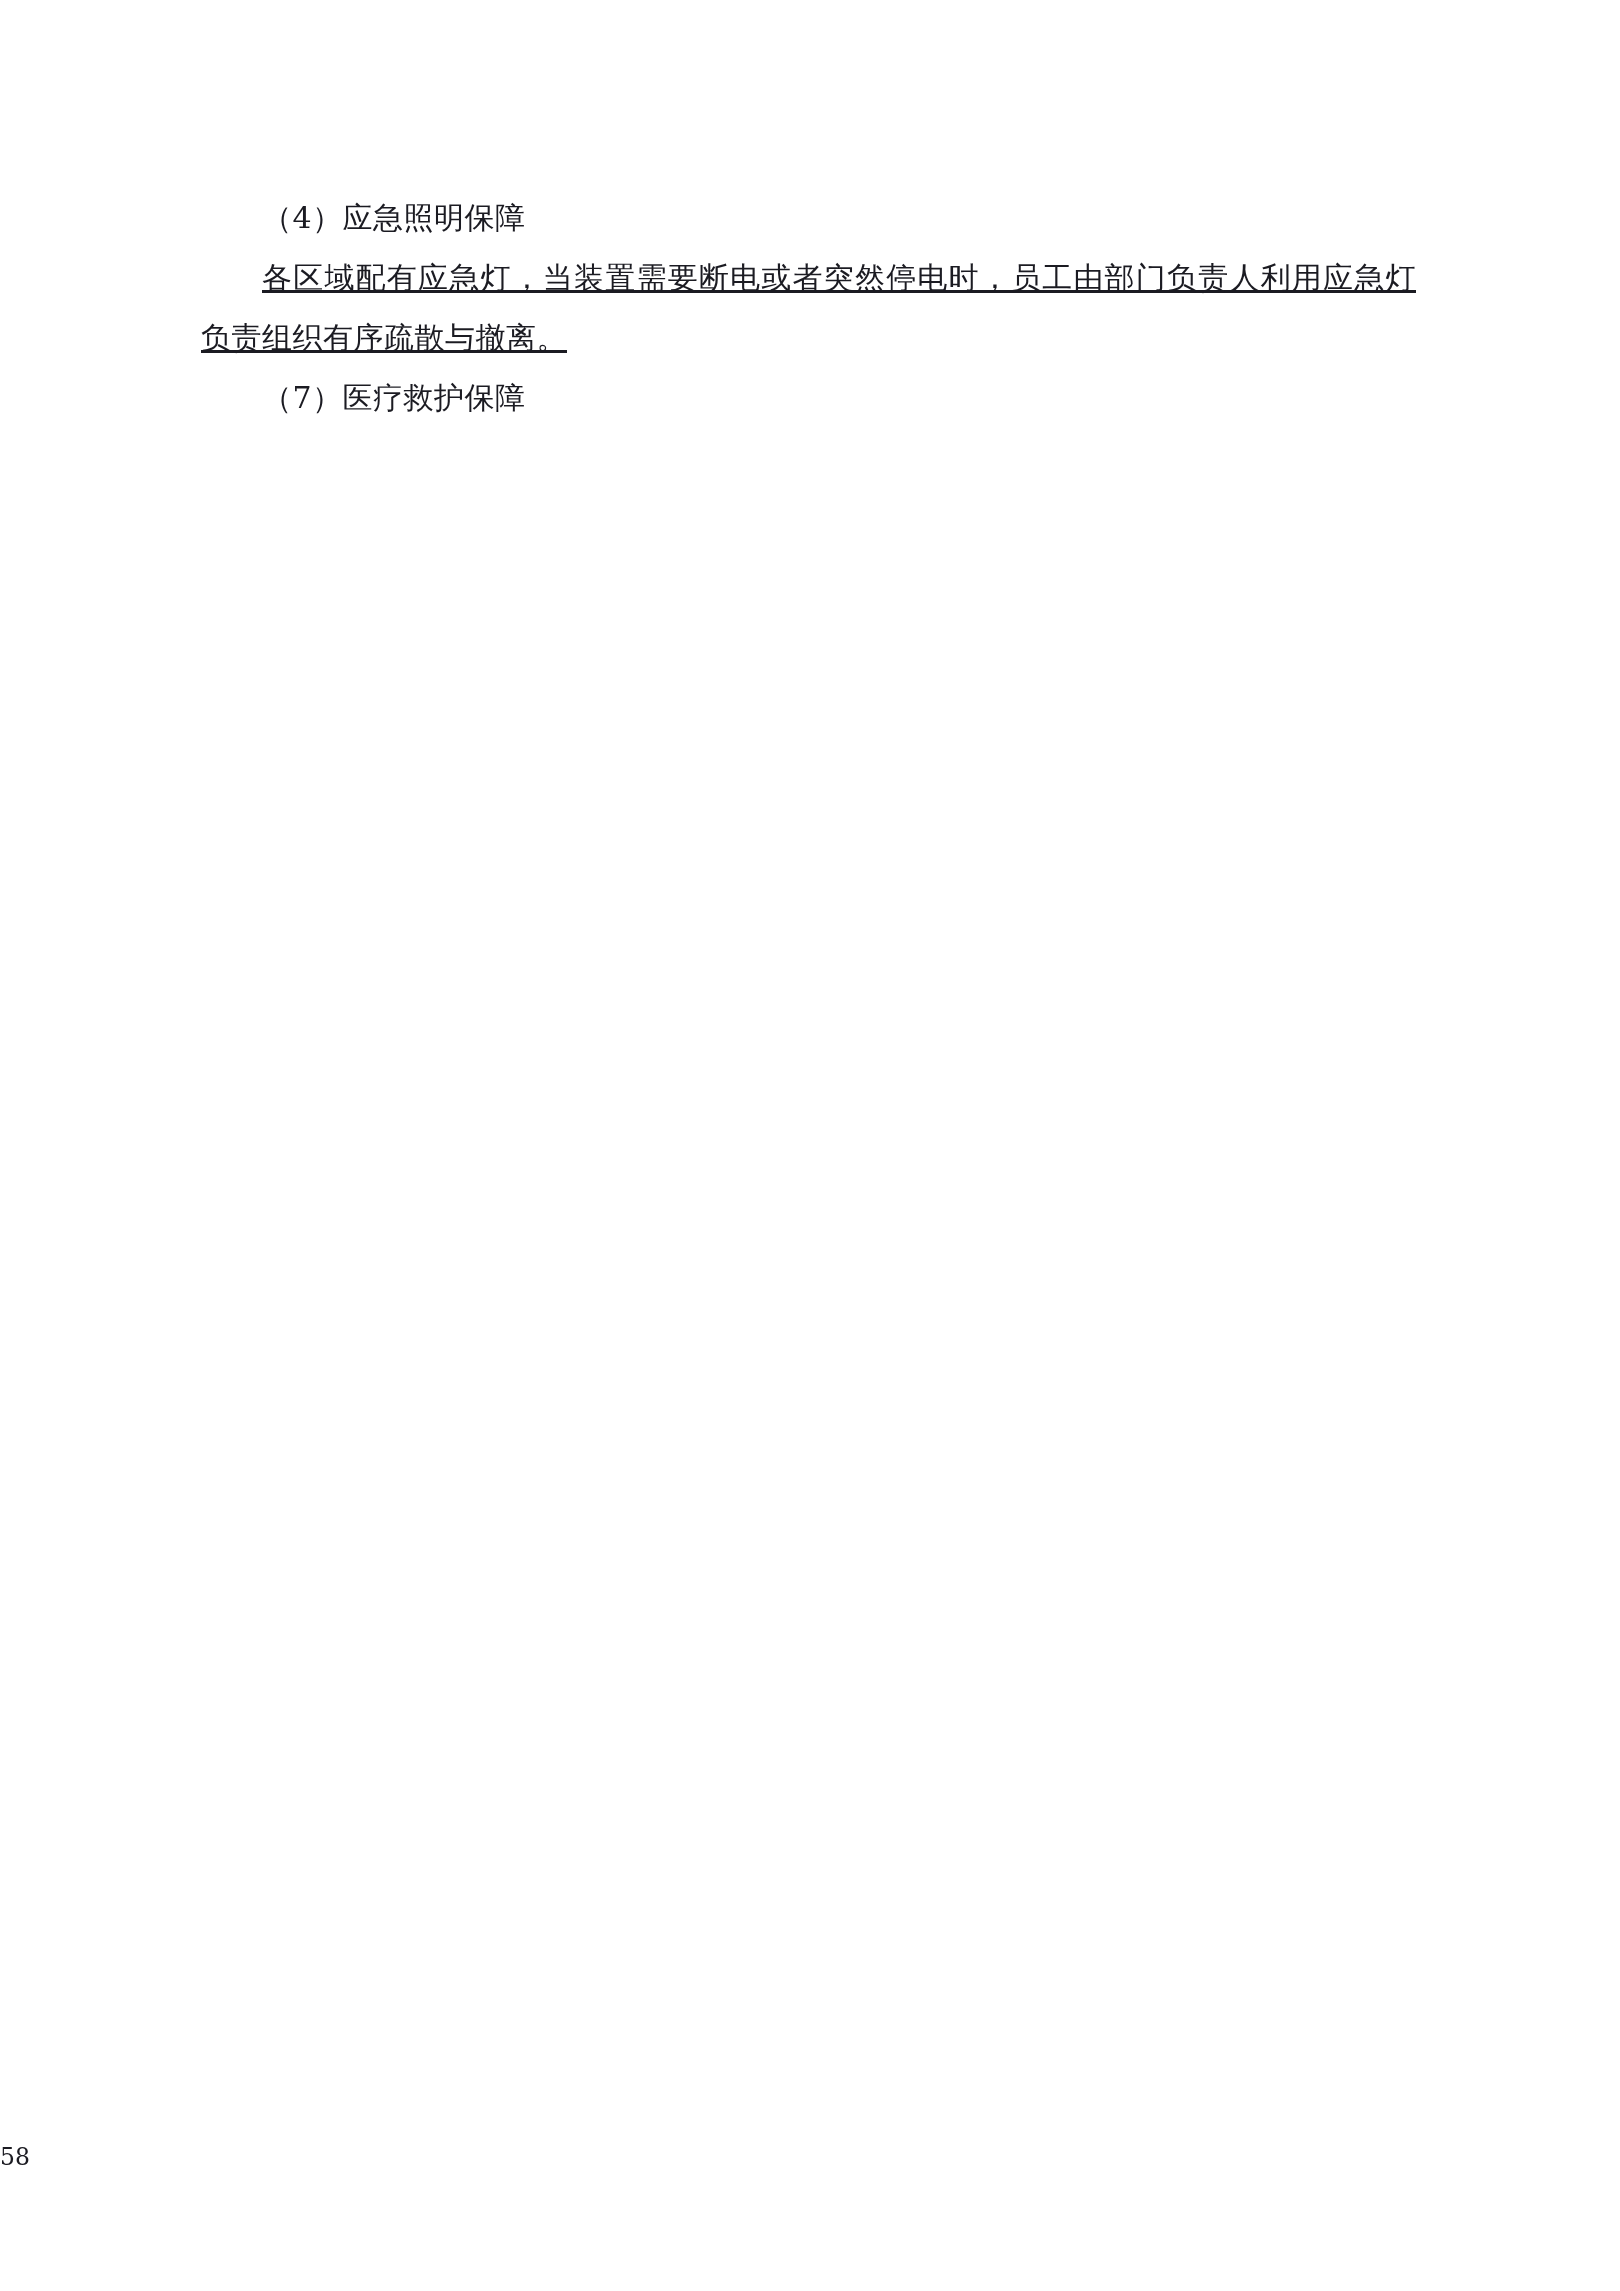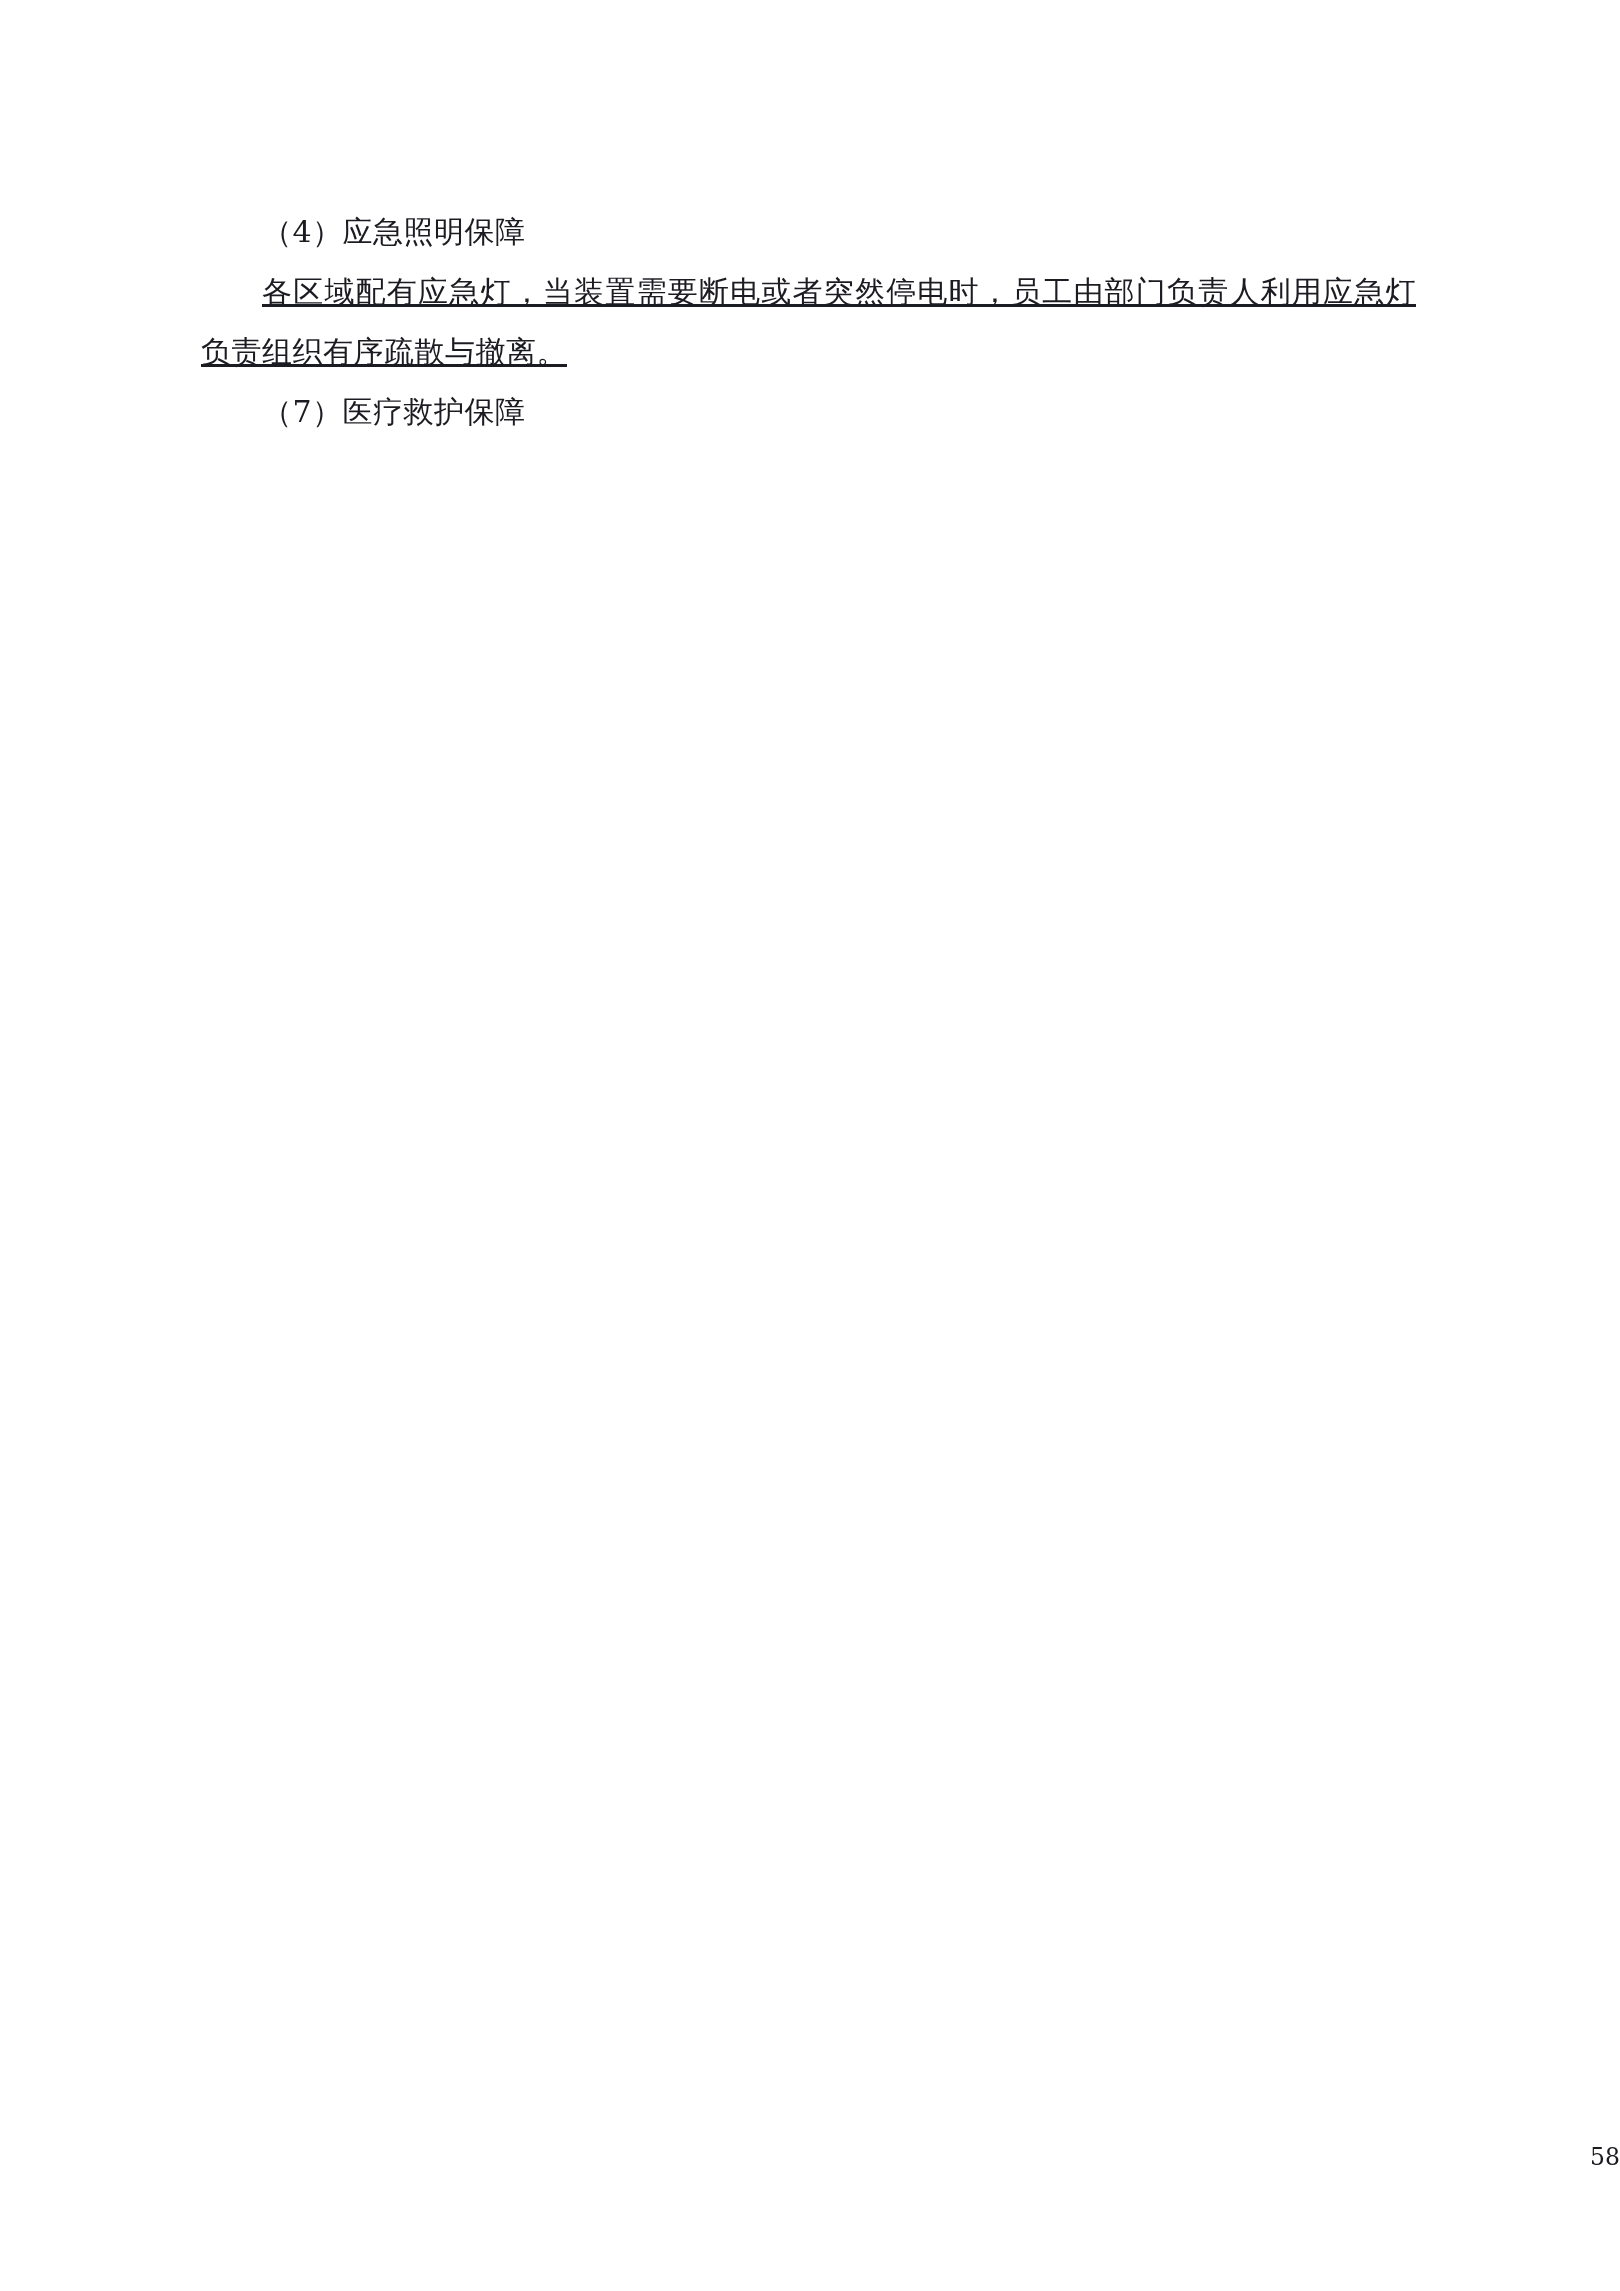--- a/index.html
+++ b/index.html
@@ -12,21 +12,21 @@
     width: 1620px;
     height: 2292px;
     background: #ffffff;
     margin: 0 auto;
     overflow: hidden;
     box-sizing: border-box;
   }
   .content {
     position: absolute;
     left: 201px;
-    top: 202px;
+    top: 188px;
     width: 1215px;
   }
   .para {
     font-family: "DejaVu Serif", "Liberation Serif", serif;
     font-size: 30px;
     line-height: 60px;
     color: #1b1b22;
     margin: 0 0 0 0;
     text-align: justify;
     letter-spacing: 0.5px;
@@ -36,21 +36,21 @@
   }
   .body-text {
     text-indent: 61px;
     text-decoration: underline;
   }
   .page-number {
     position: absolute;
     left: 0;
     top: 2143px;
     width: 1620px;
-    text-align: right;
+    text-align: left;
     font-family: "DejaVu Serif", "Liberation Serif", serif;
     font-size: 23.5px;
     color: #1b1b22;
   }
 </style>
 </head>
 <body>
 
 <div class="page">
   <div class="content">

